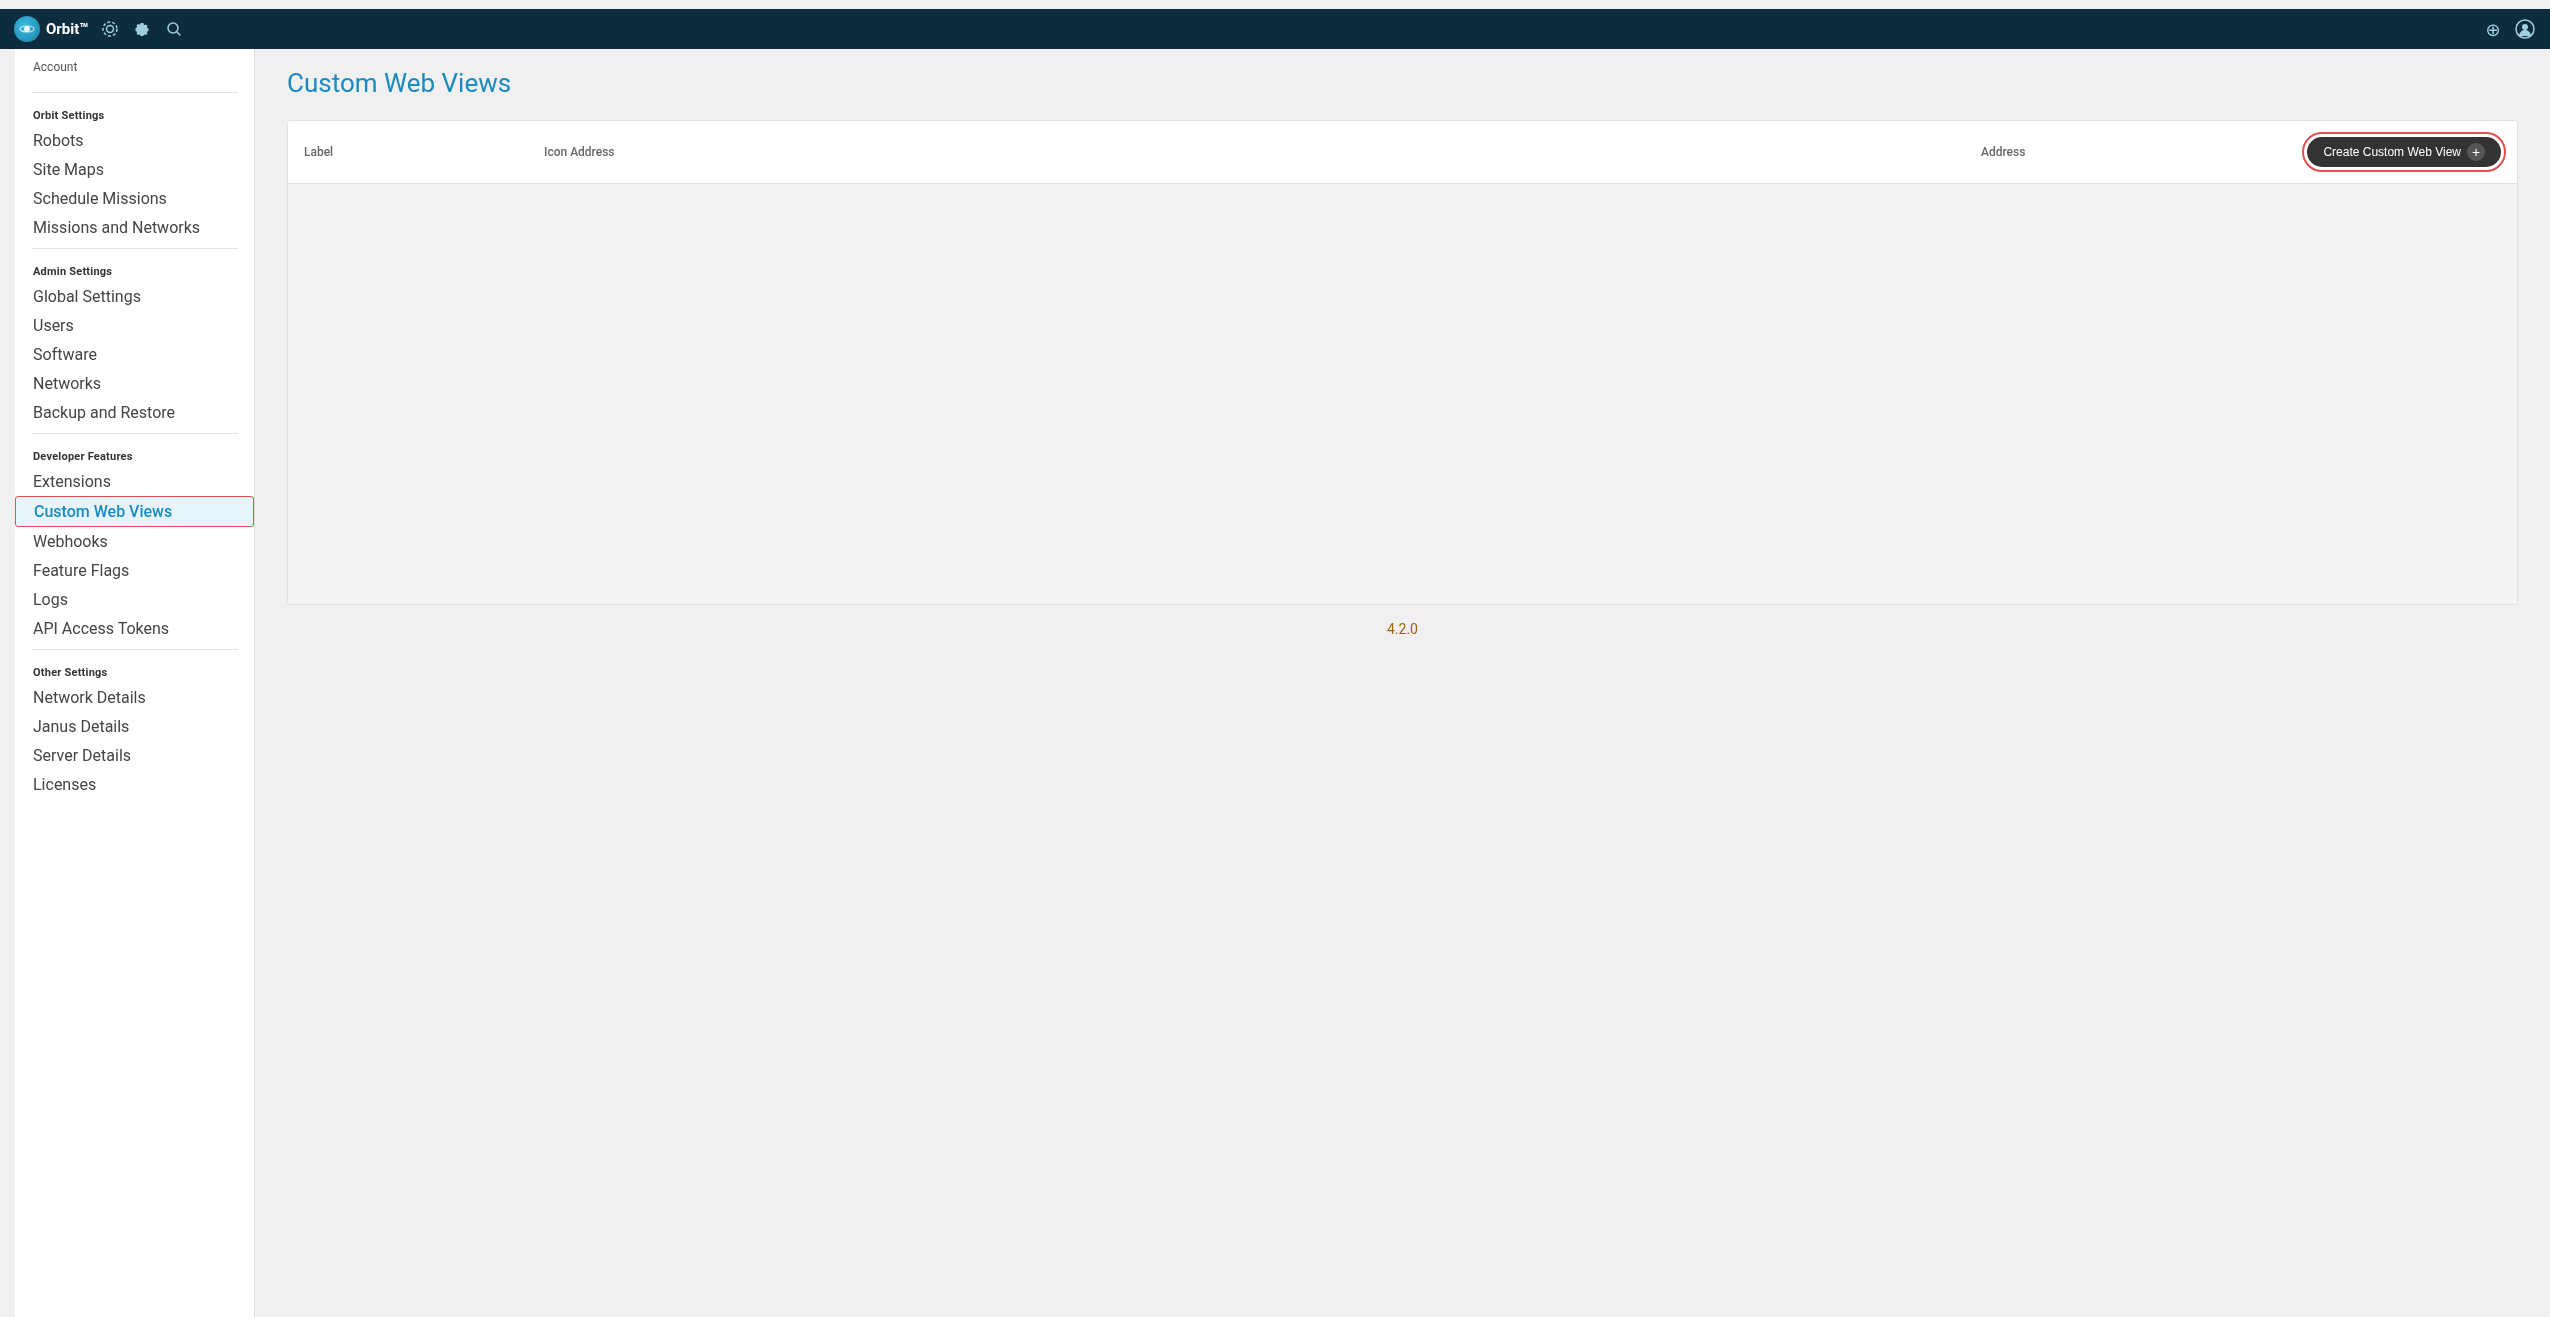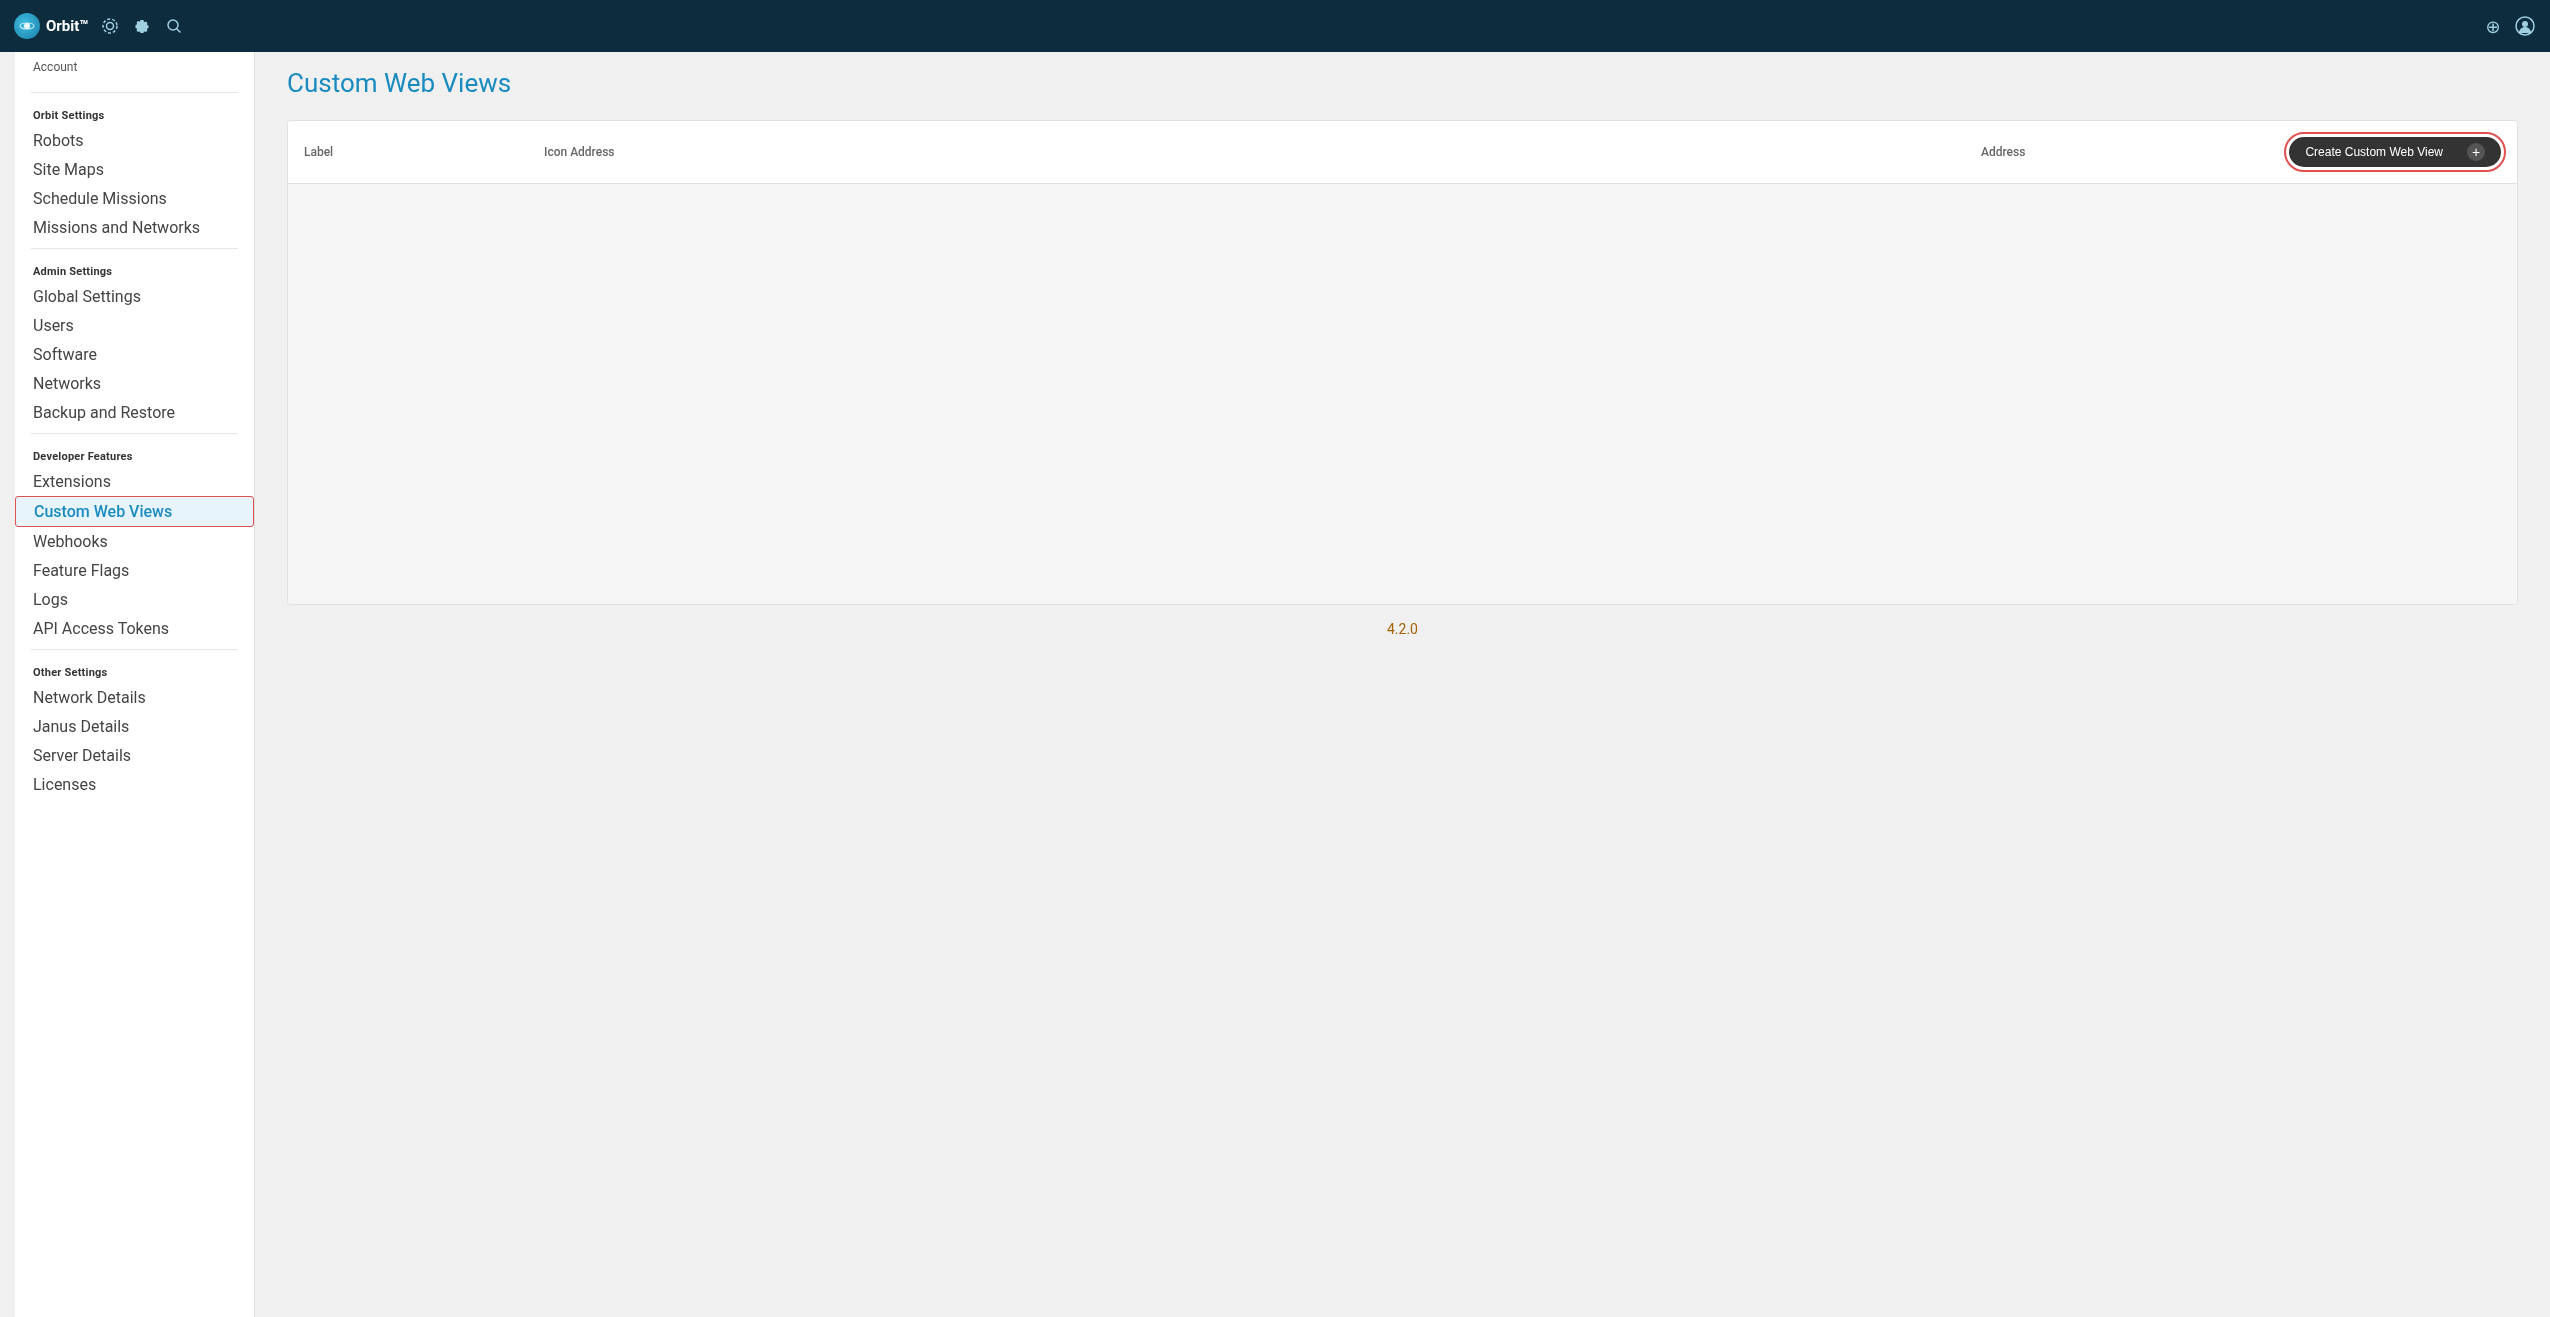--- a/index.html
+++ b/index.html
@@ -1,27 +1,27 @@
 <!DOCTYPE html>
 <html><head>
   <meta charset="utf-8">
   <style>
     * { box-sizing: border-box; margin: 0; padding: 0; }
     body { font-family: -apple-system, BlinkMacSystemFont, 'Segoe UI', Roboto, sans-serif; background: #f0f0f0; }
 
     
     .topbar {
       background: #0d2d3e;
-      height: 52px;
+      height: 40px;
       display: flex;
       align-items: center;
       padding: 0 14px;
       justify-content: space-between;
       position: fixed;
-      top: 0; left: 0; right: 0;
+      top: 9px; left: 0; right: 0;
       z-index: 100;
     }
     .topbar-left { display: flex; align-items: center; gap: 10px; }
     .topbar-logo { display: flex; align-items: center; gap: 6px; color: #fff; font-size: 15px; font-weight: 700; }
     .topbar-logo .orbit-icon {
       width: 26px; height: 26px; border-radius: 50%;
       background: radial-gradient(circle at 40% 40%, #3dbde0, #1a7ea8);
       display: flex; align-items: center; justify-content: center;
       color: white; font-size: 10px; font-weight: bold;
     }
@@ -88,21 +88,21 @@
       padding: 16px 16px;
       border-bottom: 1px solid #e0e0e0;
       background: #fff;
     }
     .col-label { flex: 0 0 240px; font-size: 12px; color: #666; font-weight: 500; }
     .col-icon { flex: 1; font-size: 12px; color: #666; font-weight: 500; }
     .col-address { flex: 0 0 300px; font-size: 12px; color: #666; font-weight: 500; }
     .col-actions { flex: 0 0 220px; display: flex; justify-content: flex-end; align-items: center; }
 
     .create-btn {
-      display: flex; align-items: center; gap: 24px;
+      display: flex; align-items: center; gap: 6px;
       background: #333;
       color: #fff;
       border: none;
       border-radius: 20px;
       padding: 6px 16px;
       font-size: 12px;
       cursor: pointer;
       outline: 2px solid #e05050;
       outline-offset: 3px;
     }

